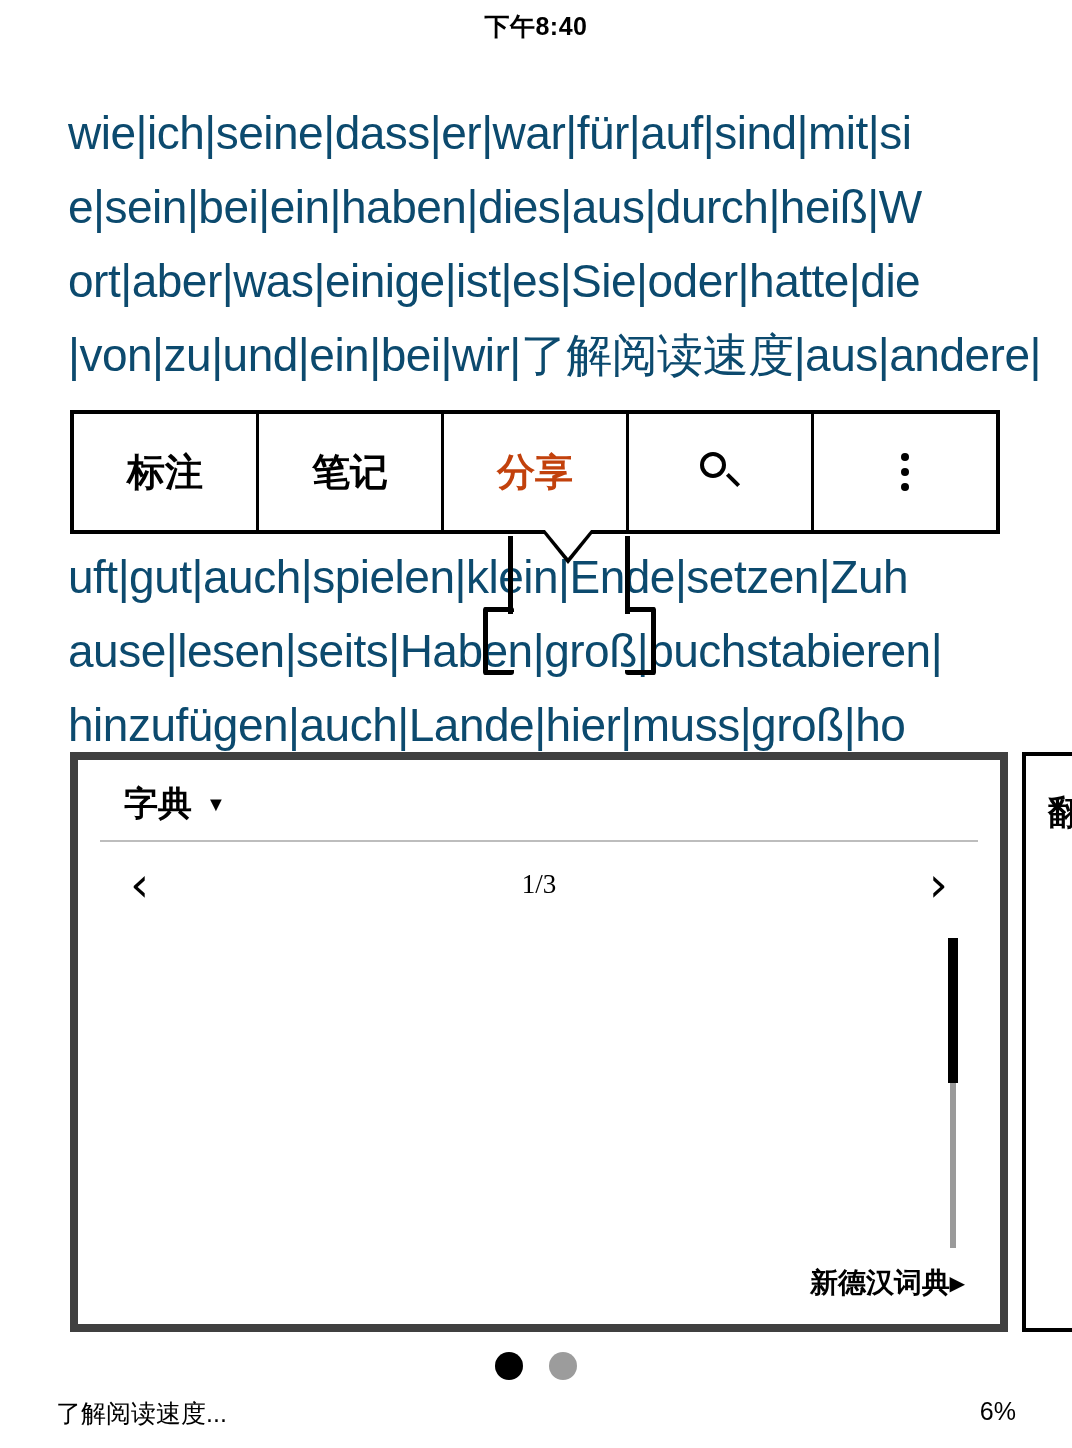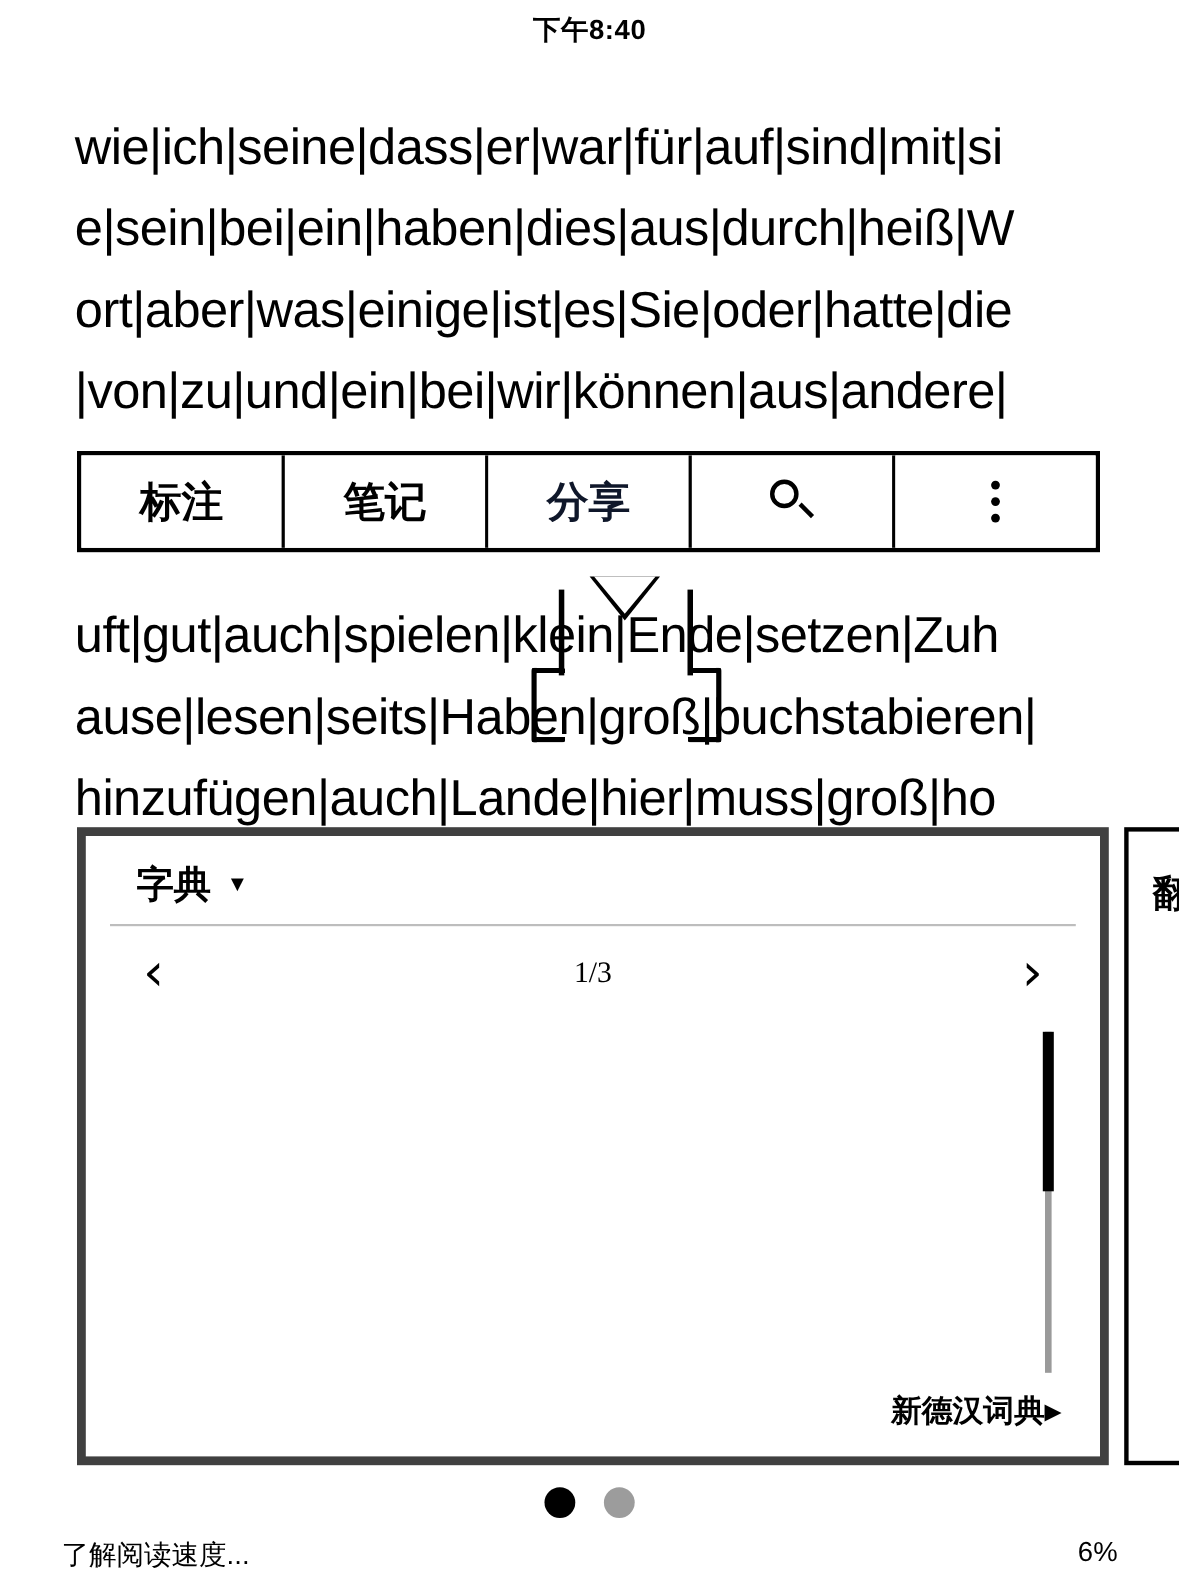--- a/index.html
+++ b/index.html
@@ -35,21 +35,21 @@
   
   .book-text {
     position: absolute;
     top: 96px;
     left: 68px;
     width: 940px;
     font-size: 46px;
     line-height: 74px;
     letter-spacing: -0.5px;
     word-break: break-all;
-    color: #000000;
+    color: #0c4a6e;
   }
   .book-text .line { white-space: nowrap; }
 
   
   .sel-bracket {
     position: absolute;
     width: 26px;
     height: 58px;
     border: 5px solid #000;
     border-radius: 3px;
@@ -76,39 +76,39 @@
     width: 5px; height: 78px;
     background: #000;
   }
 
   
   .action-bar {
     position: absolute;
     left: 70px;
     top: 410px;
     width: 930px;
-    height: 92px;
+    height: 124px;
     background: #ffffff;
     border: 4px solid #000;
     box-sizing: border-box;
     display: flex;
     z-index: 5;
   }
   .action-item {
     flex: 1;
     display: flex;
     align-items: center;
     justify-content: center;
     border-right: 3px solid #000;
     font-size: 38px;
     font-weight: bold;
     background: #fff;
   }
   .action-item:last-child { border-right: none; }
-  .action-item.disabled { color: #0f172a; }
+  .action-item.disabled { color: #c2410c; }
   .action-item.icon-cell { font-weight: normal; }
 
   .search-glyph {
     display: inline-block;
     position: relative;
     width: 44px;
     height: 44px;
   }
   .search-glyph::before {
     content: "";
@@ -301,21 +301,21 @@
 <body>
 
 <div class="status-bar">
   <span class="status-time">下午8:40</span>
 </div>
 
 <div class="book-text">
   <div class="line">wie|ich|seine|dass|er|war|für|auf|sind|mit|si</div>
   <div class="line">e|sein|bei|ein|haben|dies|aus|durch|heiß|W</div>
   <div class="line">ort|aber|was|einige|ist|es|Sie|oder|hatte|die</div>
-  <div class="line">|von|zu|und|ein|bei|wir|können|aus|andere|</div>
+  <div class="line">|von|zu|und|ein|bei|wir|了解阅读速度|aus|andere|</div>
   <div class="line" style="height:74px"></div>
   <div class="line" style="height:74px"></div>
   <div class="line">uft|gut|auch|spielen|klein|Ende|setzen|Zuh</div>
   <div class="line">ause|lesen|seits|Haben|groß|buchstabieren|</div>
   <div class="line">hinzufügen|auch|Lande|hier|muss|groß|ho</div>
 </div>
 
 <div class="sel-line-left"></div>
 <div class="sel-bracket sel-left"></div>
 <div class="sel-line-right"></div>

